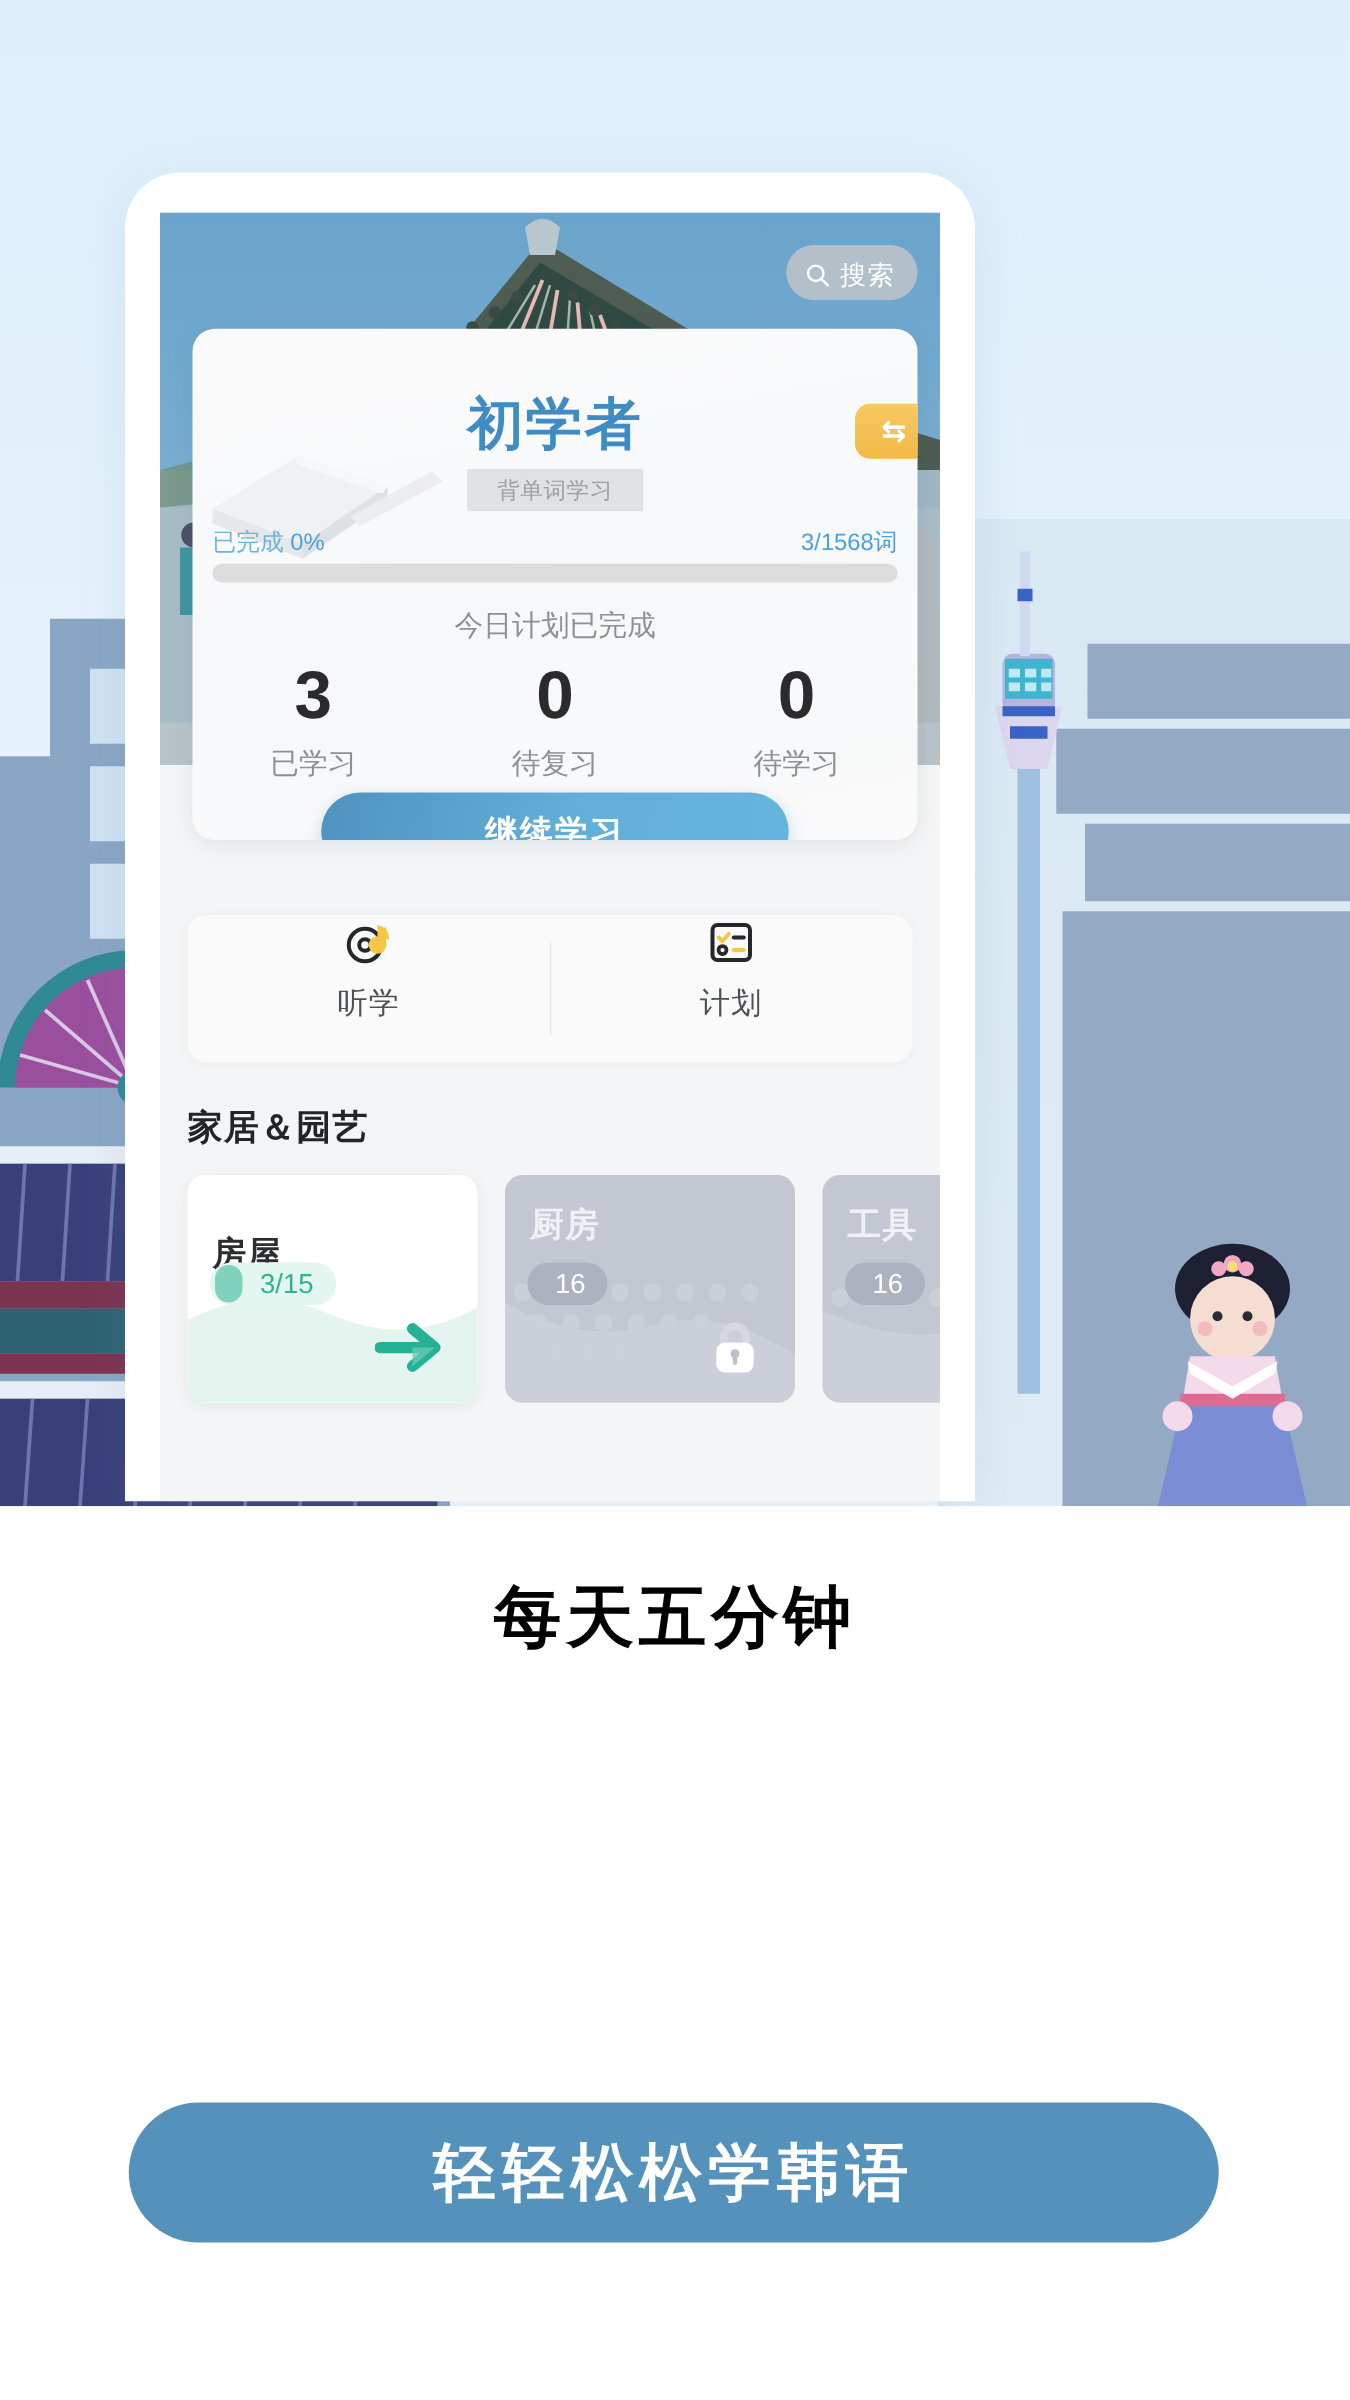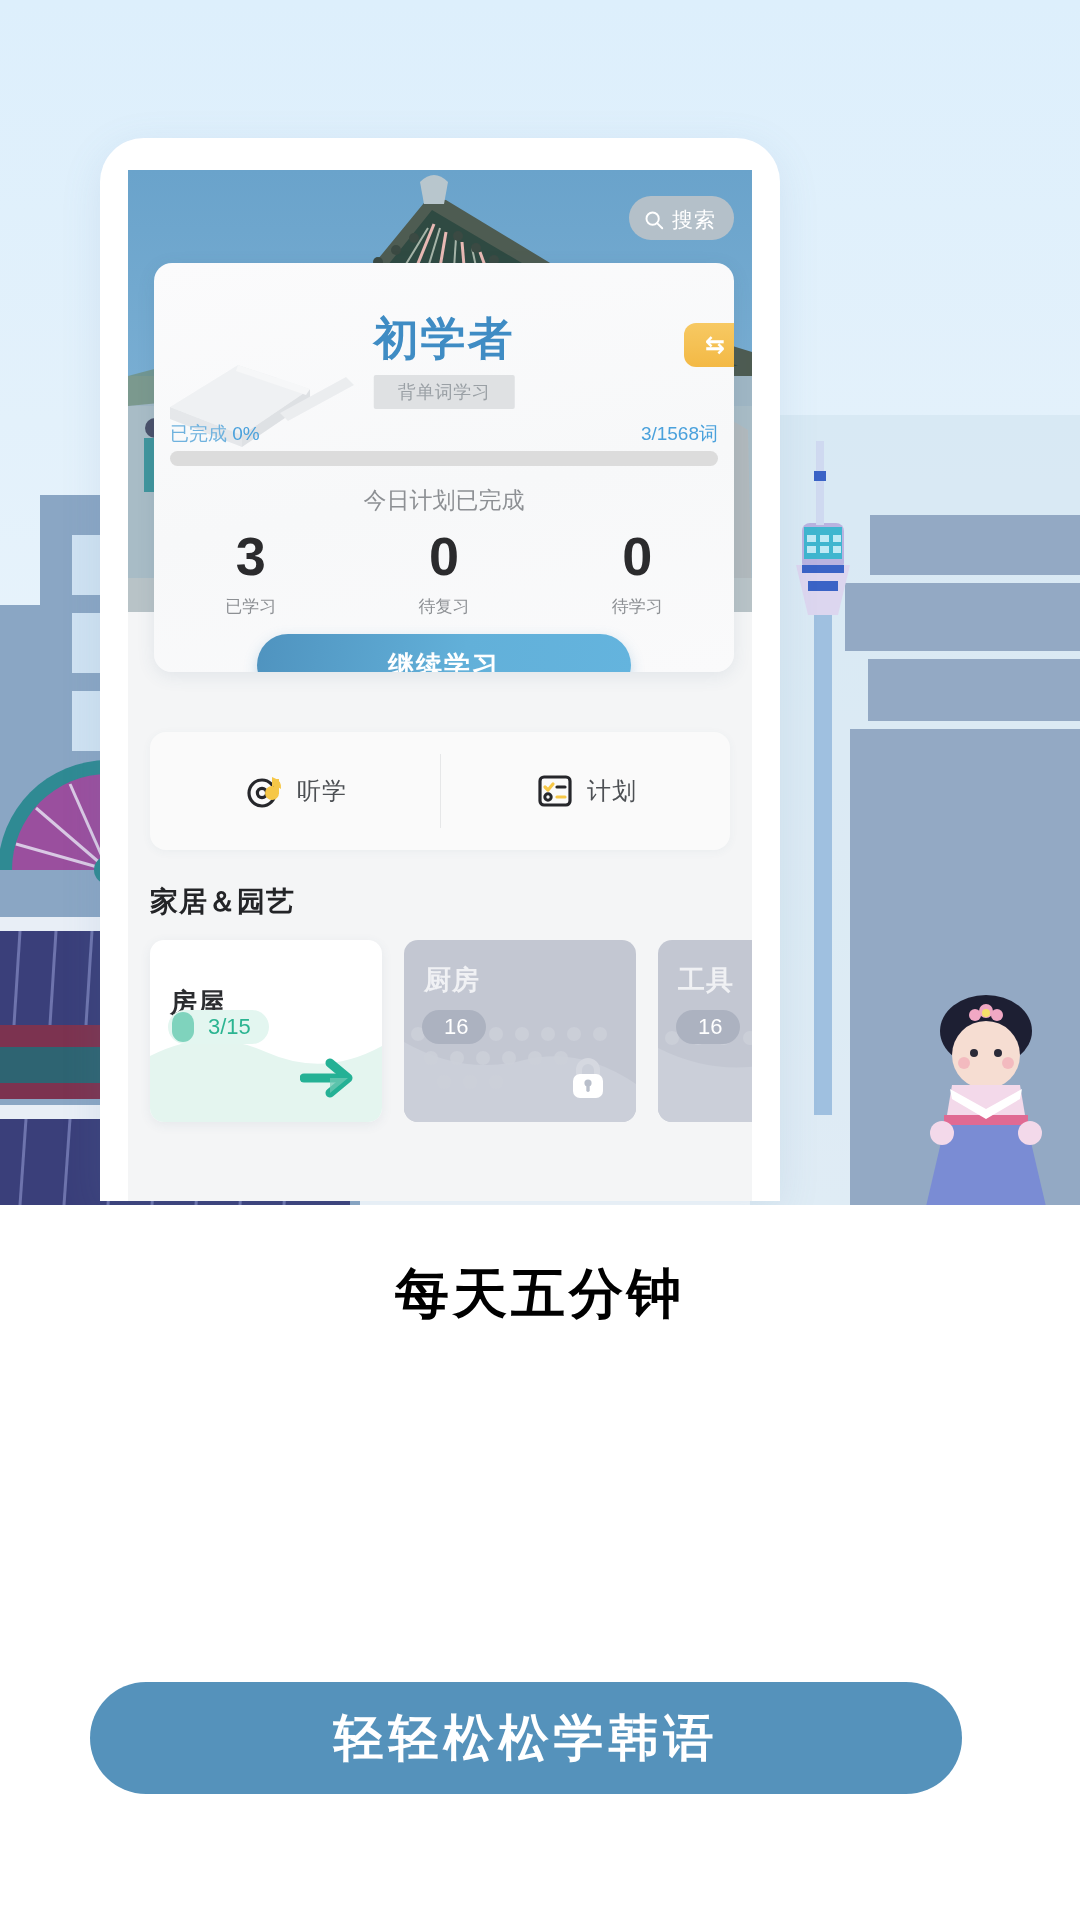--- a/index.html
+++ b/index.html
@@ -103,41 +103,41 @@
   .plan-label {
     position: absolute; top: 222px; left: 0; width: 580px; text-align: center;
     font-size: 23px; color: #8d9094;
   }
   .stats {
     position: absolute; top: 265px; left: 0; width: 580px;
     display: flex;
   }
   .stat { flex: 1; text-align: center; }
   .stat .num { font-size: 54px; font-weight: bold; color: #2b2b2d; line-height: 1.05; }
-  .stat .lab { font-size: 17px; color: #8d9094; margin-top: 10px; }
+  .stat .lab { font-size: 23px; color: #8d9094; margin-top: 10px; }
 
   .cta-btn {
     position: absolute; left: 103px; top: 371px; width: 374px; height: 62px;
     border-radius: 31px;
     background: linear-gradient(100deg,#4f93bf 0%,#62b0d9 55%,#64b4de 100%);
     color: #ffffff; font-size: 26px; font-weight: bold; letter-spacing: 2px;
     display: flex; align-items: center; justify-content: center;
     box-shadow: 0 5px 14px rgba(70,140,190,.28);
     border: none; cursor: pointer;
   }
 
   
   .quick {
     position: absolute; left: 22px; top: 562px; width: 580px; height: 118px;
     background: #fafafa; border-radius: 16px; display: flex;
     box-shadow: 0 2px 10px rgba(60,90,120,.05);
   }
   .quick-item {
-    flex: 1; display: flex; flex-direction: row; align-items: center;
-    justify-content: center; gap: 10px; position: relative;
+    flex: 1; display: flex; flex-direction: column; align-items: center;
+    gap: 10px; position: relative;
   }
   .quick-item + .quick-item::before {
     content: ""; position: absolute; left: 0; top: 22px;
     width: 1px; height: 74px; background: #e6e7e8;
   }
   .quick-item .lab { font-size: 24px; color: #4d5054; letter-spacing: 1px; }
 
   .sec-title {
     position: absolute; left: 22px; top: 713px;
     font-size: 28px; font-weight: bold; color: #232427; letter-spacing: 1px;
@@ -171,21 +171,21 @@
   .wave { position: absolute; left: 0; bottom: 0; width: 232px; height: 110px; }
   .arrow-ico { position: absolute; right: 28px; bottom: 24px; }
   .lock-ico { position: absolute; right: 26px; bottom: 22px; }
 
   
   .headline {
     position: absolute; left: 0; top: 1258px; width: 1080px; text-align: center;
     font-size: 54px; font-weight: bold; color: #000000; letter-spacing: 4px;
   }
   .bottom-btn {
-    position: absolute; left: 90px; top: 1682px; width: 872px; height: 112px;
+    position: absolute; left: 103px; top: 1682px; width: 872px; height: 112px;
     border-radius: 56px; background: #5592bb; border: none;
     color: #ffffff; font-size: 50px; font-weight: bold; letter-spacing: 5px;
     display: flex; align-items: center; justify-content: center; cursor: pointer;
   }
 </style>
 </head>
 <body>
 
 <div class="promo-bg">
 

